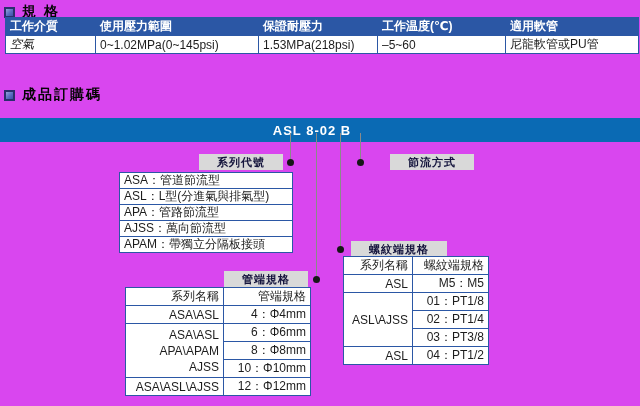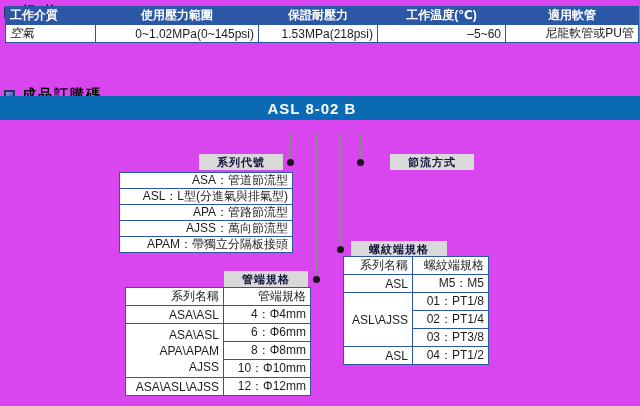--- a/index.html
+++ b/index.html
@@ -14,55 +14,55 @@
   .sec-title { position: absolute; display: flex; align-items: center; gap: 7px; }
   .sq-icon {
     width: 11px; height: 11px;
     border: 2px solid #2a2f6e;
     background: linear-gradient(135deg, #93a2dc 0%, #5a6cc0 55%, #3c4fa8 100%);
   }
   .sec-title .t {
     font-size: 14px; font-weight: bold; color: #050505; letter-spacing: 2px;
   }
   
-  .spec-wrap { position: absolute; left: 5px; top: 6px; width: 633px; }
+  .spec-wrap { position: absolute; left: 5px; top: 17px; width: 633px; }
   table { border-collapse: collapse; }
   .spec-table { width: 633px; table-layout: fixed; }
   .spec-table th, .spec-table td {
     border: 1px solid #2b57a5; font-size: 12px; height: 16px;
     padding: 0 4px; white-space: nowrap; overflow: hidden;
   }
   .spec-table th {
-    background: #2b57a5; color: #fff; font-weight: bold; text-align: center;
+    background: #2b57a5; color: #fff; font-weight: bold; text-align: left;
   }
   .spec-table th.first { text-align: left; }
-  .spec-table td { background: #fff; color: #1c1c1c; text-align: right; }
+  .spec-table td { background: #fff; color: #1c1c1c; text-align: left; }
   .spec-table td.first { text-align: left; font-style: italic; }
   
   .banner {
-    position: absolute; left: 0; top: 96px; width: 640px; height: 24px;
-    background: #0a6ab4; color: #fff; font-size: 15px; font-weight: bold;
+    position: absolute; left: 0; top: 118px; width: 640px; height: 24px;
+    background: #0a6ab4; color: #fff; font-size: 13px; font-weight: bold;
     display: flex; align-items: center; justify-content: center;
     letter-spacing: 1px; padding-right: 16px;
   }
   
   .vline { position: absolute; width: 1px; background: #8a8a8a; }
   .bullet { position: absolute; width: 7px; height: 7px; border-radius: 50%; background: #161616; }
   
   .chip {
     position: absolute; background: #d9d9d9; color: #15153d;
     font-size: 11px; font-weight: bold; line-height: 12px;
     padding: 2px 18px; letter-spacing: 1px; white-space: nowrap;
   }
   
   .listbox { position: absolute; }
   .listbox .row {
     border: 1px solid #2b57a5; background: #fff; height: 17px;
     line-height: 15px; font-size: 12px; padding: 0 4px; color: #1c1c1c;
-    margin-top: -1px; white-space: nowrap; overflow: hidden; text-align: right;
+    margin-top: -1px; white-space: nowrap; overflow: hidden;
   }
   .listbox .row:first-child { margin-top: 0; }
   
   .code-table { position: absolute; table-layout: fixed; }
   .code-table td {
     border: 1px solid #2b57a5; background: #fff; font-size: 12px;
     height: 16px; padding: 0 4px; color: #1c1c1c; white-space: nowrap;
     overflow: hidden; text-align: right; vertical-align: middle;
   }
   .code-table td.merged div { line-height: 16px; }

